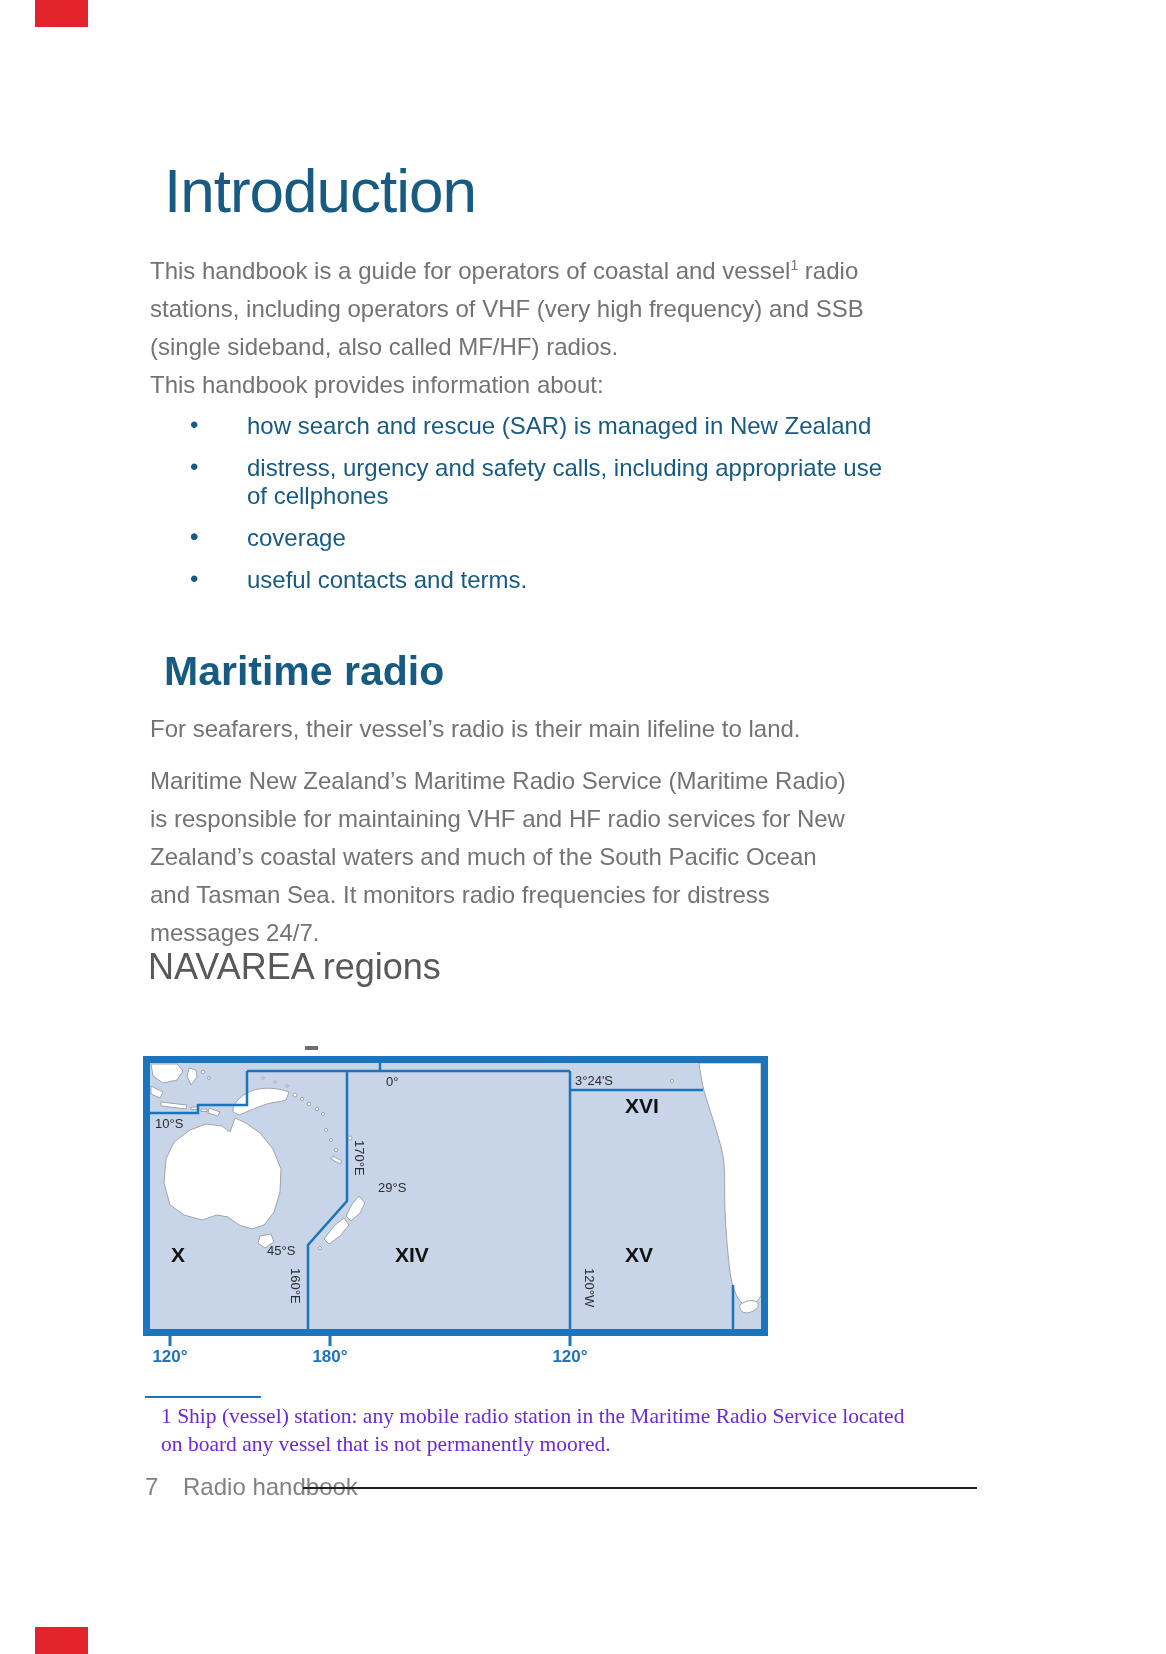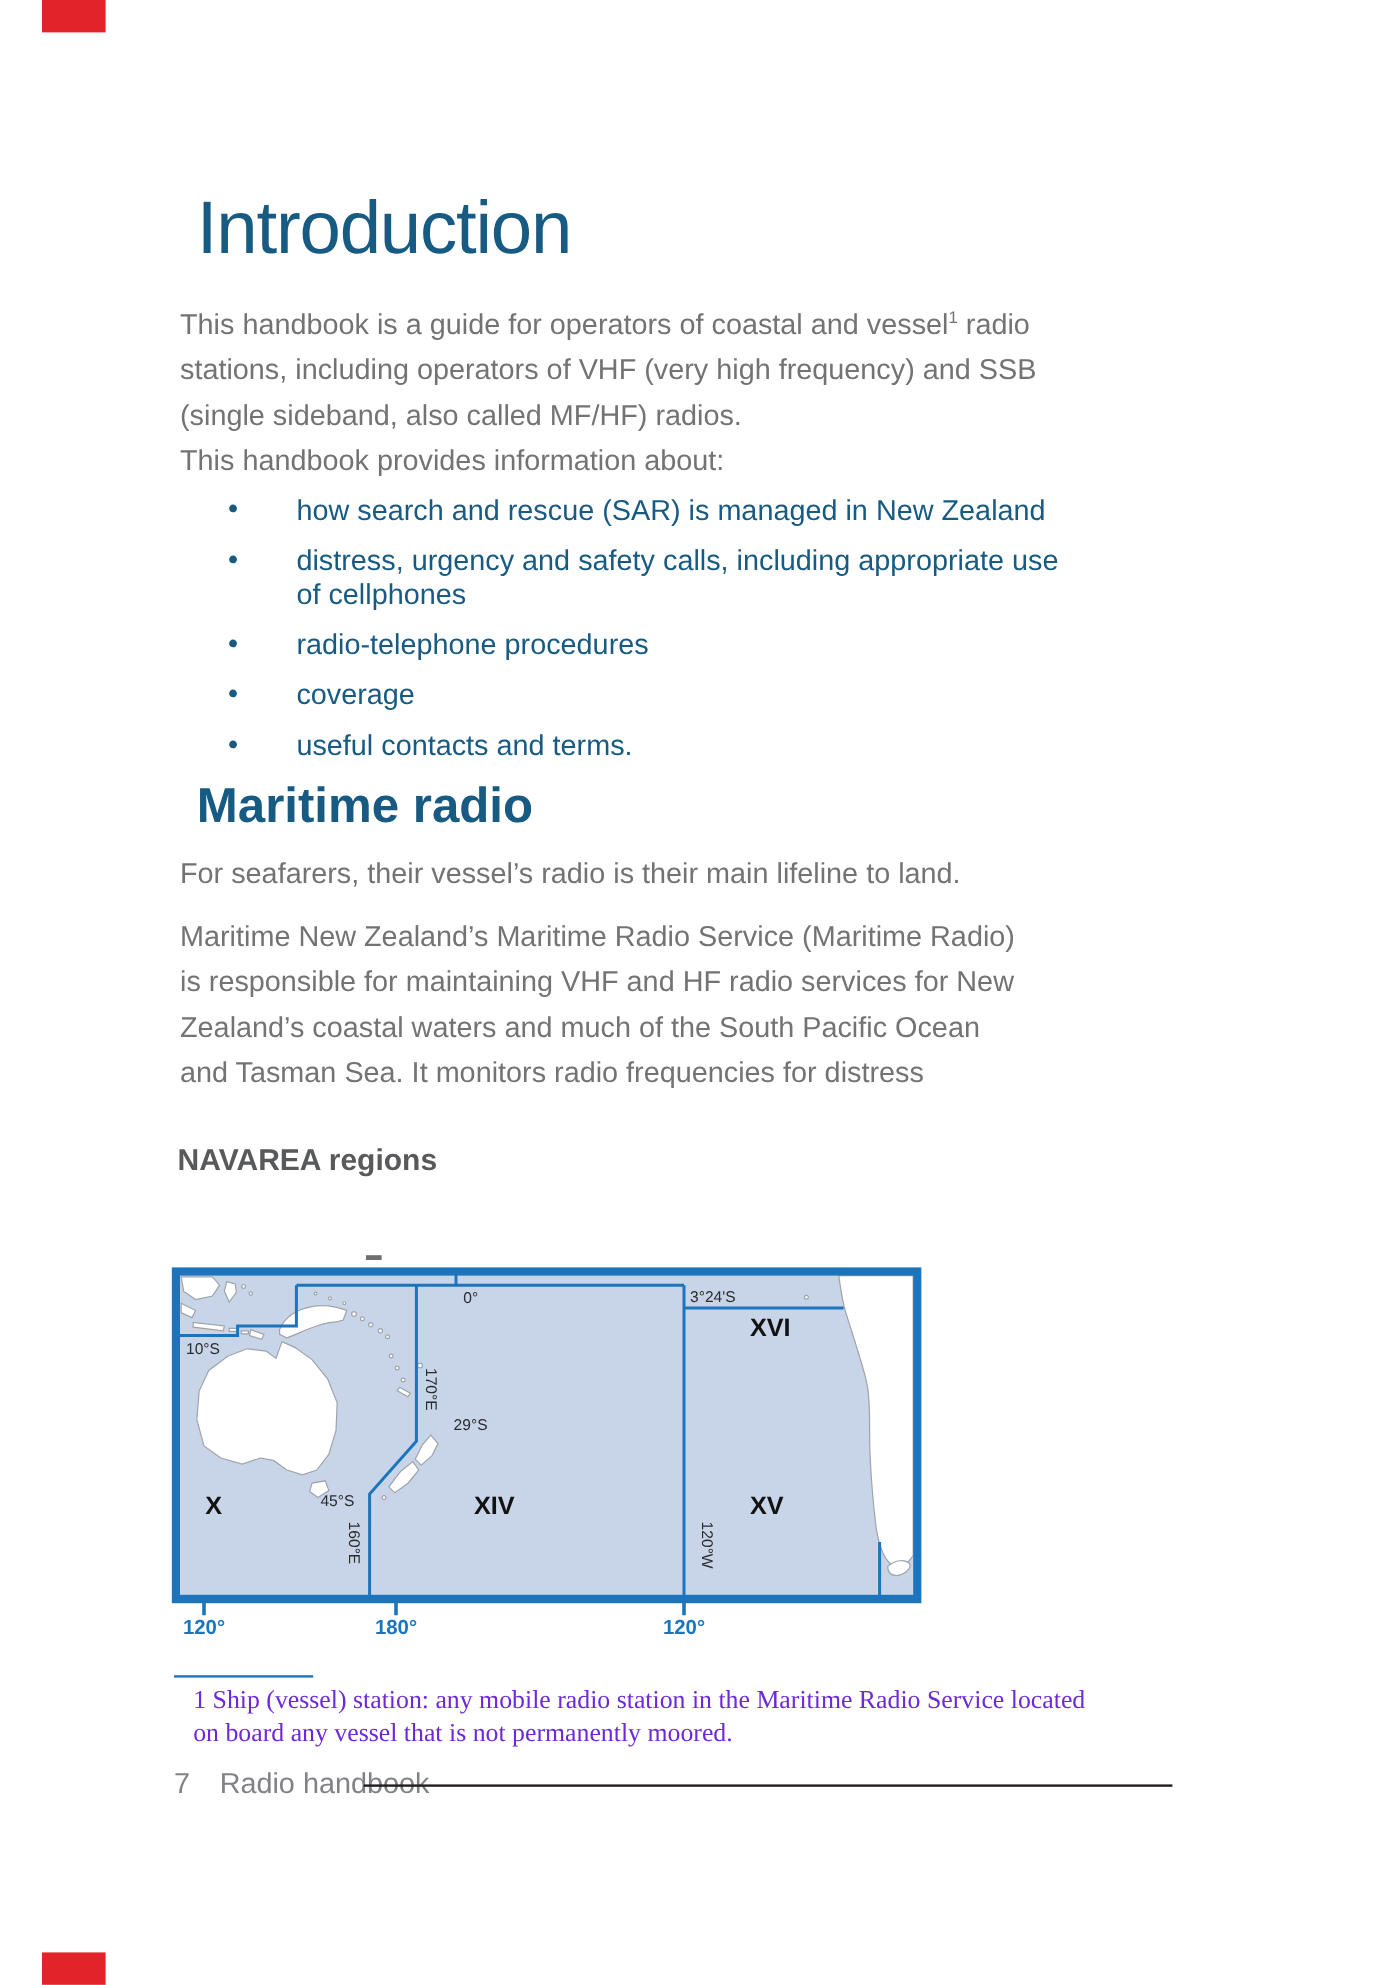--- a/index.html
+++ b/index.html
@@ -17,21 +17,21 @@
   .body-text{font-size:24px;line-height:38px;color:#737373;}
   .pline{white-space:nowrap;}
   sup.fn{font-size:14px;vertical-align:super;line-height:0;}
   .lead{left:150px;top:366px;}
   .bullets{left:150px;top:412px;list-style:none;margin:0;padding:0;}
   .bullets li{position:relative;padding-left:97px;margin-bottom:14px;
     font-size:24px;line-height:28px;color:#175a82;}
   .bullets .dot{position:absolute;left:40px;top:-1px;color:#175a82;}
   .bline{white-space:nowrap;}
   .h2{left:164px;top:648px;font-size:41px;line-height:46px;font-weight:bold;color:#175a82;}
-  .h3{left:148px;top:946px;font-size:25px;line-height:42px;font-weight:bold;color:#58595b;}
+  .h3{left:148px;top:946px;font-size:36px;line-height:42px;font-weight:normal;color:#58595b;}
   .stray{left:305px;top:1046px;width:13px;height:4px;background:#6d6e70;}
   .map-wrap{left:143px;top:1056px;width:625px;height:308px;}
   .fnrule{left:145px;top:1396px;width:116px;height:2px;background:#1c75bc;}
   .footnote{left:161px;top:1402px;font-size:21.5px;line-height:28px;color:#6d28d9;font-family:Liberation Serif, serif;}
   .footer{left:145px;top:1472px;font-size:24px;line-height:30px;color:#808285;}
   .footer .num{display:inline-block;}
   .footer .lbl{display:inline-block;margin-left:18px;}
   .footer-rule{left:303px;top:1487px;width:674px;height:2px;background:#231f20;}
   svg text{font-family:"Liberation Sans","DejaVu Sans",sans-serif;}
   .coord{font-size:13px;fill:#2b2b2b;}
@@ -59,41 +59,41 @@
     <span class="dot">•</span>
     <div class="bline">how search and rescue (SAR) is managed in New Zealand</div>
   </li>
   <li>
     <span class="dot">•</span>
     <div class="bline">distress, urgency and safety calls, including appropriate use</div>
     <div class="bline">of cellphones</div>
   </li>
   <li>
     <span class="dot">•</span>
-    <div class="bline">radio-telephone procedures</div>
   </li>
   <li>
     <span class="dot">•</span>
     <div class="bline">coverage</div>
   </li>
   <li>
     <span class="dot">•</span>
     <div class="bline">useful contacts and terms.</div>
   </li>
 </ul>
 
 <h2 class="abs h2" style="margin:0;">Maritime radio</h2>
 
 <div class="abs body-text" style="left:150px;top:710px;">For seafarers, their vessel’s radio is their main lifeline to land.</div>
 
 <div class="abs body-text" style="left:150px;top:762px;">
   <div class="pline">Maritime New Zealand’s Maritime Radio Service (Maritime Radio)</div>
   <div class="pline">is responsible for maintaining VHF and HF radio services for New</div>
   <div class="pline">Zealand’s coastal waters and much of the South Pacific Ocean</div>
   <div class="pline">and Tasman Sea. It monitors radio frequencies for distress</div>
+  <div class="pline">messages 24/7.</div>
 </div>
 
 <h3 class="abs h3" style="margin:0;">NAVAREA regions</h3>
 <div class="abs stray"></div>
 
 <div class="abs map-wrap">
   <svg width="625" height="308" viewBox="0 0 625 308">
 
     <rect x="3" y="3" width="619" height="274" fill="#c8d5e9"></rect>
 

